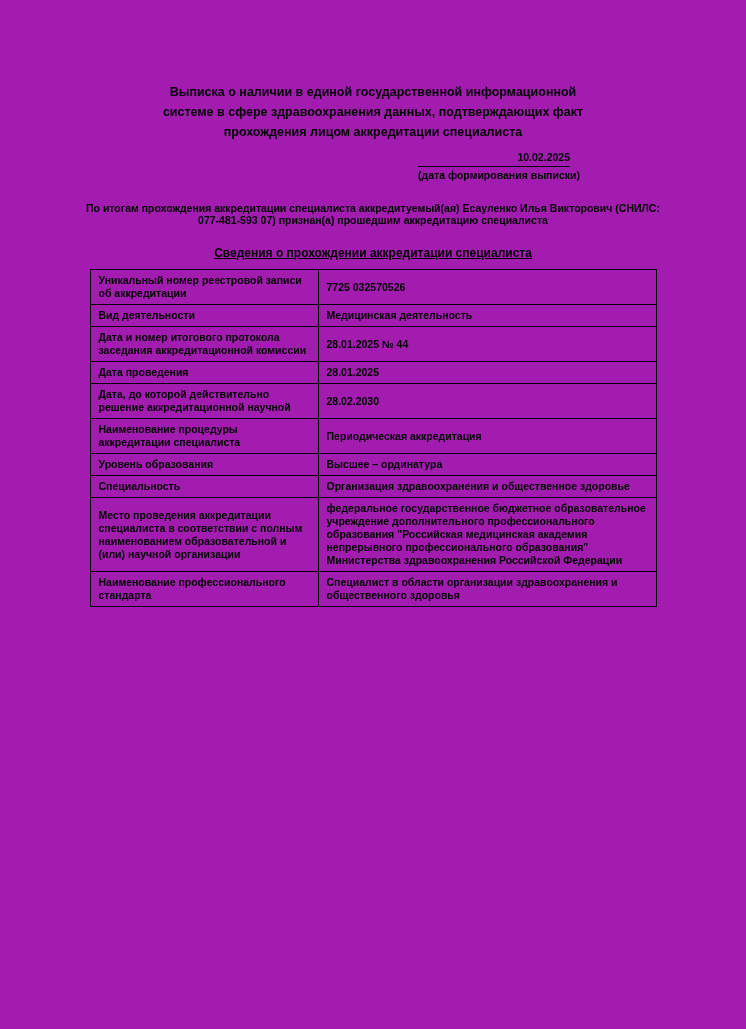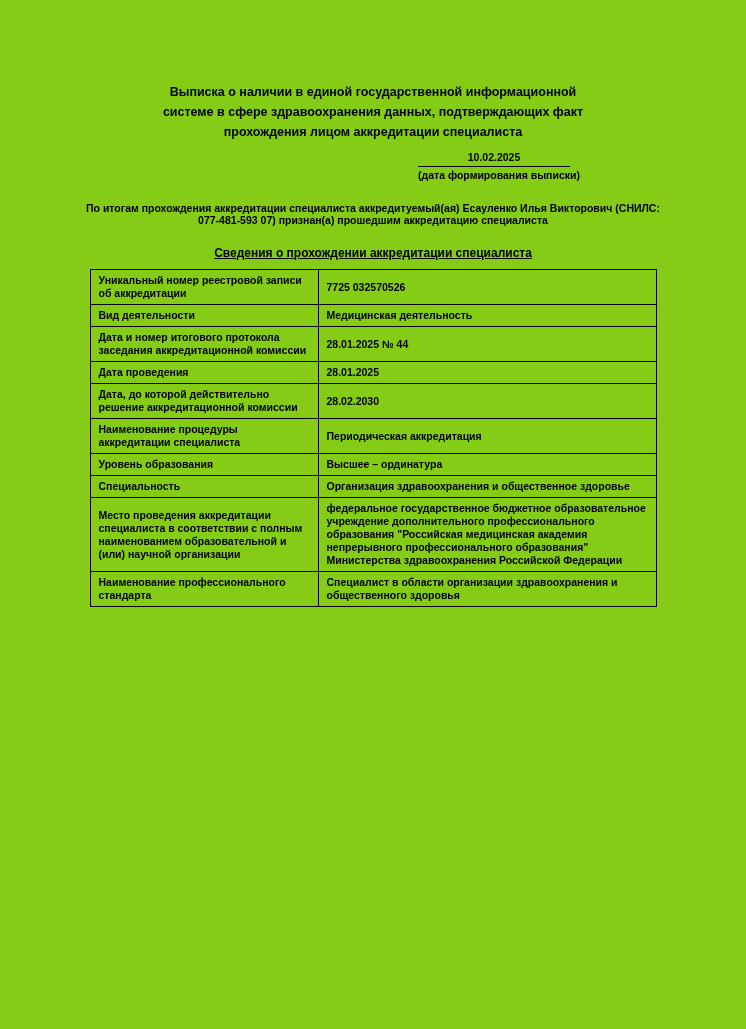--- a/index.html
+++ b/index.html
@@ -4,21 +4,21 @@
 <style>
   html, body {
     margin: 0;
     padding: 0;
     background: #ffffff;
   }
   .page {
     position: relative;
     width: 746px;
     height: 1029px;
-    background: #84cc16;
+    background: #a21caf;
     box-sizing: border-box;
     padding-top: 82px;
     font-family: "Liberation Sans", sans-serif;
     font-weight: 700;
     color: #000000;
     overflow: hidden;
   }
   .doc-title {
     text-align: center;
     font-size: 12.5px;
@@ -31,20 +31,21 @@
     width: 152px;
     margin: 9px 176px 0 auto;
     text-align: center;
     font-size: 10.5px;
     line-height: 13px;
   }
   .date-value {
     display: block;
     padding-bottom: 2px;
     border-bottom: 1.5px solid #000;
+    text-align: right;
   }
   .date-caption {
     display: block;
     padding-top: 2px;
     white-space: nowrap;
   }
 
   .intro-paragraph {
     width: 592px;
     margin: 20px auto 0;
@@ -118,21 +119,21 @@
       </tr>
       <tr>
         <td class="label-cell">Дата и номер итогового протокола заседания аккредитационной комиссии</td>
         <td class="value-cell">28.01.2025 № 44</td>
       </tr>
       <tr>
         <td class="label-cell">Дата проведения</td>
         <td class="value-cell">28.01.2025</td>
       </tr>
       <tr>
-        <td class="label-cell">Дата, до которой действительно решение аккредитационной комиссии</td>
+        <td class="label-cell">Дата, до которой действительно решение аккредитационной научной</td>
         <td class="value-cell">28.02.2030</td>
       </tr>
       <tr>
         <td class="label-cell">Наименование процедуры аккредитации специалиста</td>
         <td class="value-cell">Периодическая аккредитация</td>
       </tr>
       <tr>
         <td class="label-cell">Уровень образования</td>
         <td class="value-cell">Высшее – ординатура</td>
       </tr>

